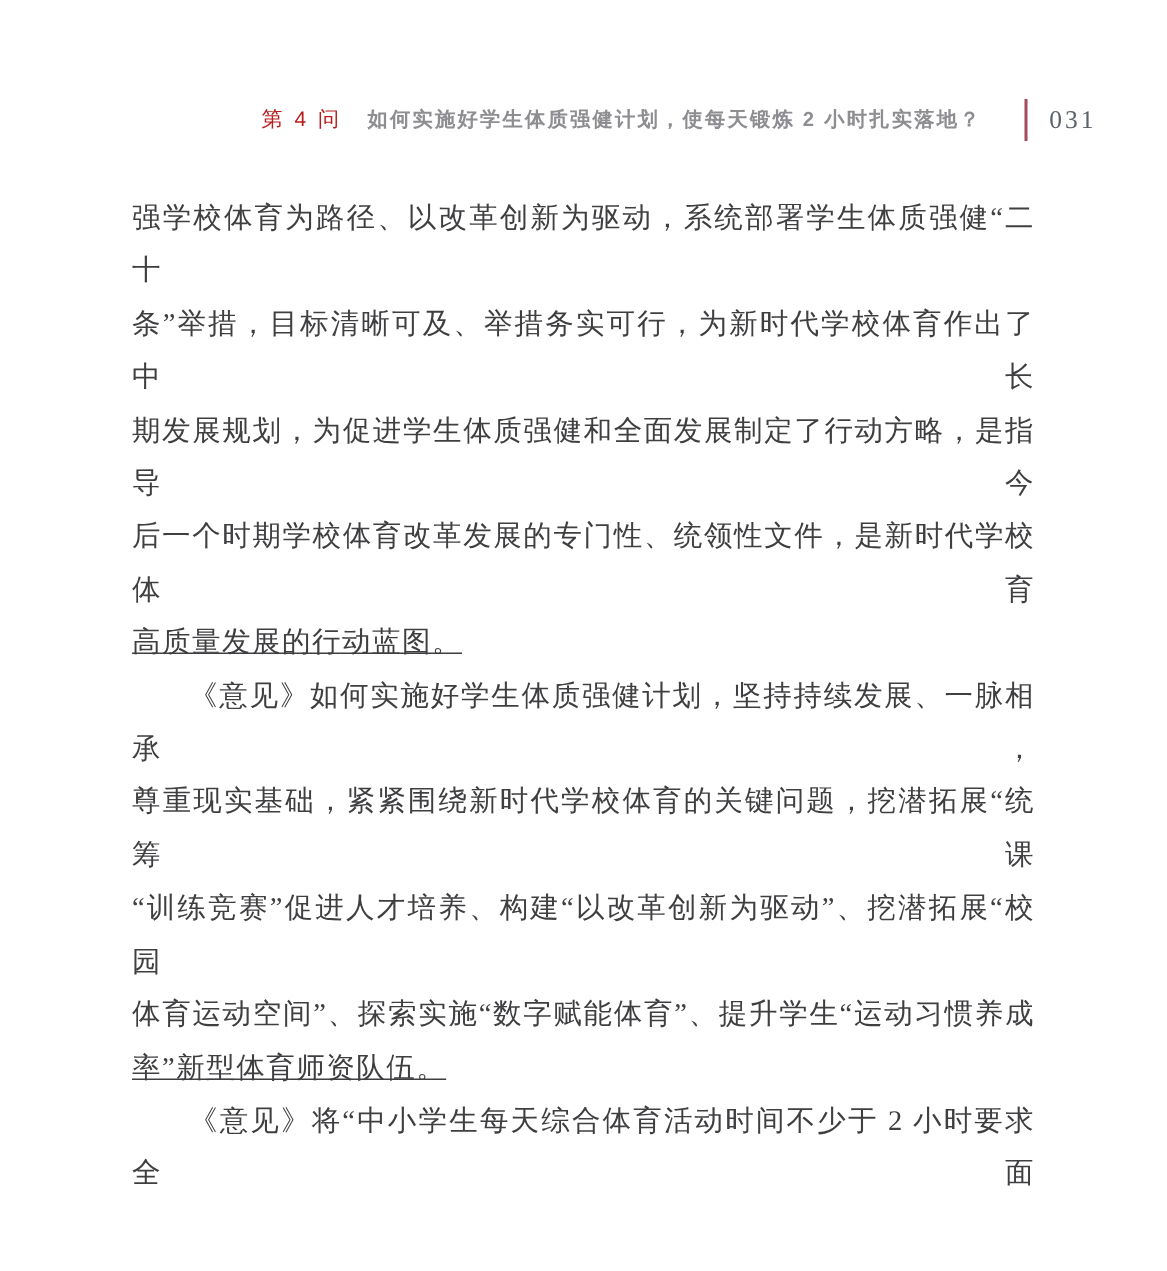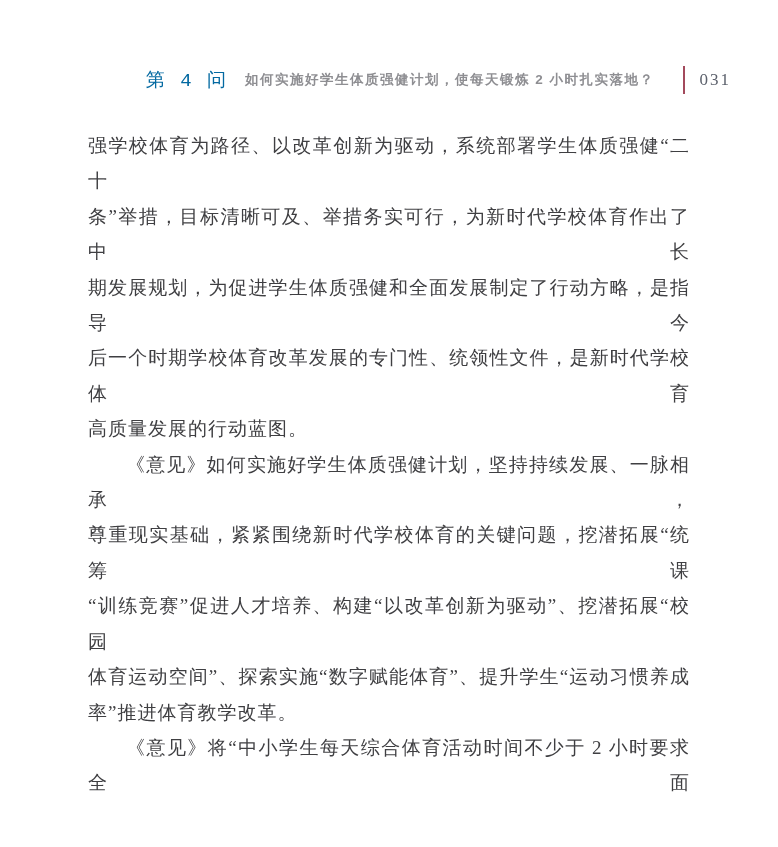--- a/index.html
+++ b/index.html
@@ -24,24 +24,23 @@
     position: absolute;
     top: 64px;
     right: 47px;
     height: 32px;
     display: flex;
     align-items: center;
     white-space: nowrap;
     font-family: "Liberation Sans", "DejaVu Sans", sans-serif;
   }
   .chapter-label {
-    color: #0369a1;
-    font-size: 19px;
+    color: #b91c1c;
+    font-size: 14px;
     letter-spacing: 2px;
-    font-family: Liberation Mono, monospace;
   }
   .running-title {
     color: #8e8e92;
     font-size: 13.5px;
     letter-spacing: 1.5px;
     margin-left: 17px;
     font-weight: bold;
   }
   .header-divider {
     width: 2px;
@@ -67,20 +66,21 @@
     color: #3f3f42;
     letter-spacing: 1px;
   }
   .paragraph { margin: 0; }
   .line {
     text-align: justify;
     text-align-last: justify;
   }
   .line-last {
     text-align-last: left;
+    text-decoration: underline;
   }
   .line-indent {
     text-indent: 2em;
   }
 </style>
 </head>
 <body>
 
 <div class="page">
 
@@ -97,20 +97,20 @@
         <div class="line">条”举措，目标清晰可及、举措务实可行，为新时代学校体育作出了中长</div>
         <div class="line">期发展规划，为促进学生体质强健和全面发展制定了行动方略，是指导今</div>
         <div class="line">后一个时期学校体育改革发展的专门性、统领性文件，是新时代学校体育</div>
         <div class="line line-last">高质量发展的行动蓝图。</div>
       </div>
       <div class="paragraph">
         <div class="line line-indent">《意见》如何实施好学生体质强健计划，坚持持续发展、一脉相承，</div>
         <div class="line">尊重现实基础，紧紧围绕新时代学校体育的关键问题，挖潜拓展“统筹课</div>
         <div class="line">“训练竞赛”促进人才培养、构建“以改革创新为驱动”、挖潜拓展“校园</div>
         <div class="line">体育运动空间”、探索实施“数字赋能体育”、提升学生“运动习惯养成</div>
-        <div class="line line-last">率”推进体育教学改革。</div>
+        <div class="line line-last">率”新型体育师资队伍。</div>
       </div>
       <div class="paragraph">
         <div class="line line-indent">《意见》将“中小学生每天综合体育活动时间不少于 2 小时要求全面</div>
       </div>
     </main>
 
 </div>
 
 </body></html>

